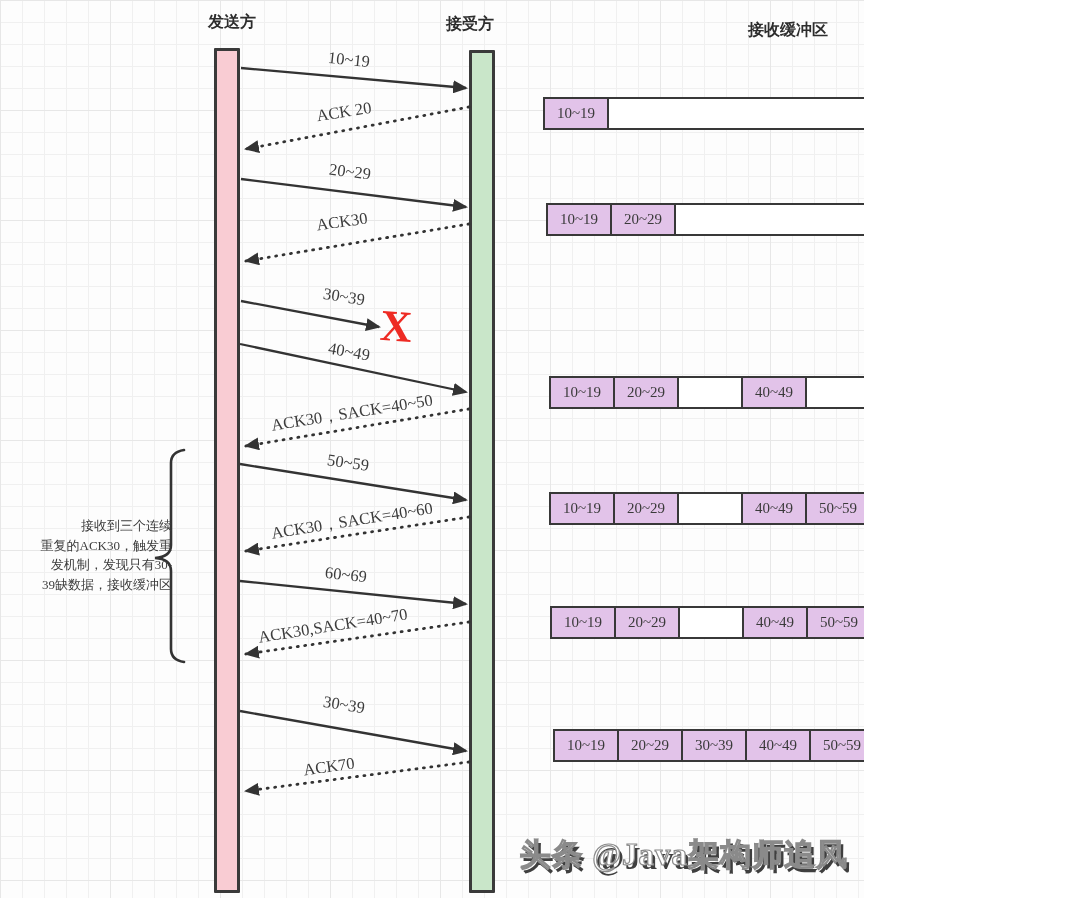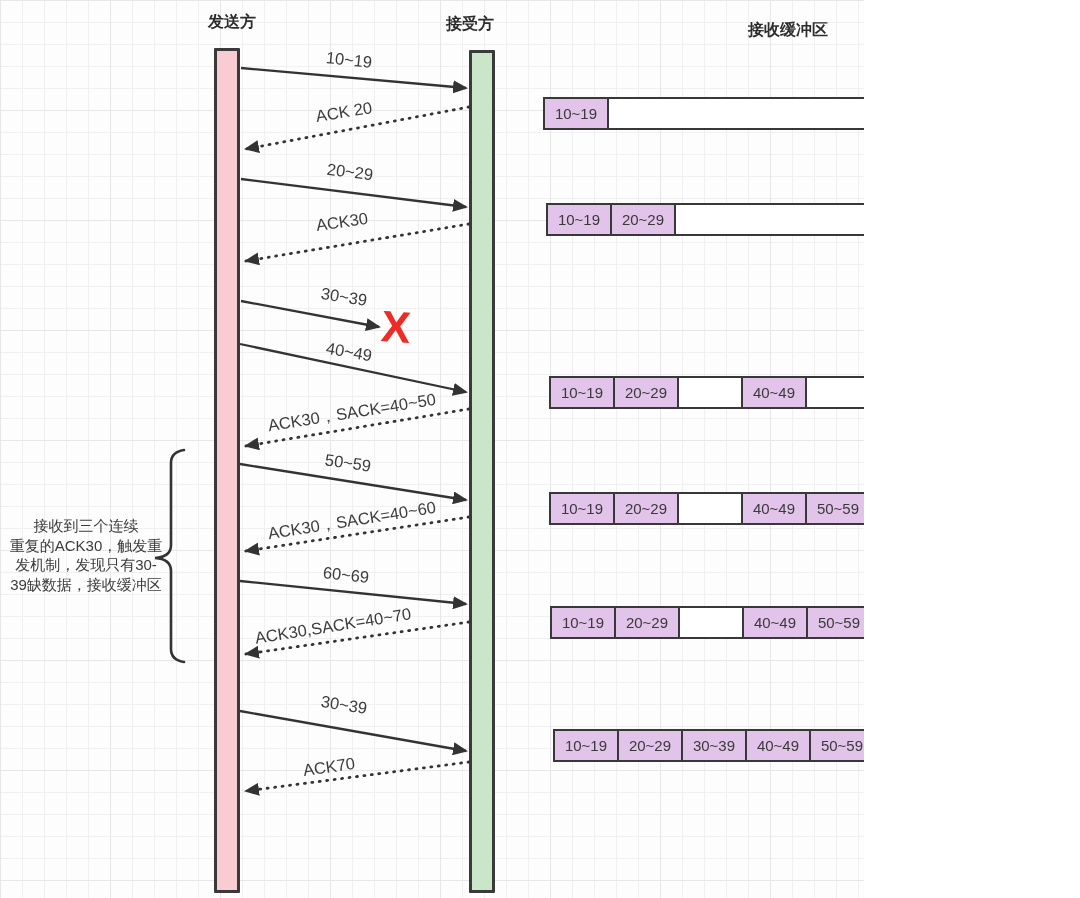--- a/index.html
+++ b/index.html
@@ -1,34 +1,34 @@
 <!DOCTYPE html>
 <html><head>
 <meta charset="utf-8">
 <style>
   html,body{margin:0;padding:0;}
   .stage{
     position:relative;width:864px;height:898px;overflow:hidden;
-    font-family:Liberation Sans, sans-serif;
+    font-family:Liberation Serif, serif;
     background-color:#fdfdfd;
     background-image:
       linear-gradient(#e7e7e7 1px, transparent 1px),
       linear-gradient(90deg,#e7e7e7 1px, transparent 1px),
       linear-gradient(#f0f0f0 1px, transparent 1px),
       linear-gradient(90deg,#f0f0f0 1px, transparent 1px);
     background-size:110px 110px,110px 110px,22px 22px,22px 22px;
   }
   .hdr{position:absolute;transform:translate(-50%,-50%);font-size:16px;font-weight:bold;color:#2d2d2d;white-space:nowrap;}
   .lifeline{position:absolute;width:26px;border:3px solid #3a3a3a;border-radius:1px;box-sizing:border-box;}
   .lifeline.sender{left:214px;top:48px;height:845px;background:#f9ccd3;}
   .lifeline.receiver{left:469px;top:50px;height:843px;background:#c9e6c9;}
   .overlay{position:absolute;left:0;top:0;pointer-events:none;}
   .msg-label{position:absolute;transform:translate(-50%,-50%);font-size:16.5px;color:#3c3c3c;white-space:nowrap;}
   .lost-x{position:absolute;transform:translate(-50%,-50%) rotate(4deg);font-size:44px;font-weight:600;color:#ee2b24;line-height:1;}
-  .annotation{position:absolute;left:0;top:516px;width:172px;text-align:center;font-size:15px;line-height:19.5px;color:#3b3b3b;}
+  .annotation{position:absolute;left:0;top:516px;width:172px;text-align:right;font-size:13px;line-height:19.5px;color:#3b3b3b;}
   .annotation span{display:block;white-space:nowrap;}
   .buffer-row{position:absolute;height:33px;background:#ffffff;border:2px solid #383838;box-sizing:border-box;display:flex;align-items:stretch;}
   .bcell{flex:none;width:66px;margin:-2px 0 -2px -2px;border:2px solid #383838;background:#e2c3e9;
          display:flex;align-items:center;justify-content:center;
          font-size:15px;color:#3a3a3a;box-sizing:border-box;white-space:nowrap;}
   .bcell.gap{background:transparent;border:none;width:64px;margin:0;}
   .watermark{position:absolute;right:16px;top:834px;font-size:31px;font-weight:bold;color:#ffffff;
              -webkit-text-stroke:1.2px #8a8a8a;
              text-shadow:3px 4px 0 #3f3f3f;white-space:nowrap;letter-spacing:1px;}
 </style>
@@ -126,14 +126,15 @@
 
   <div class="buffer-row" style="left:553px;top:729px;width:487px;">
     <div class="bcell">10~19</div>
     <div class="bcell">20~29</div>
     <div class="bcell">30~39</div>
     <div class="bcell">40~49</div>
     <div class="bcell">50~59</div>
     <div class="bcell">60~69</div>
   </div>
 
+  <div class="watermark">头条 @Java架构师追风</div>
 
 </div>
 
 </body></html>

